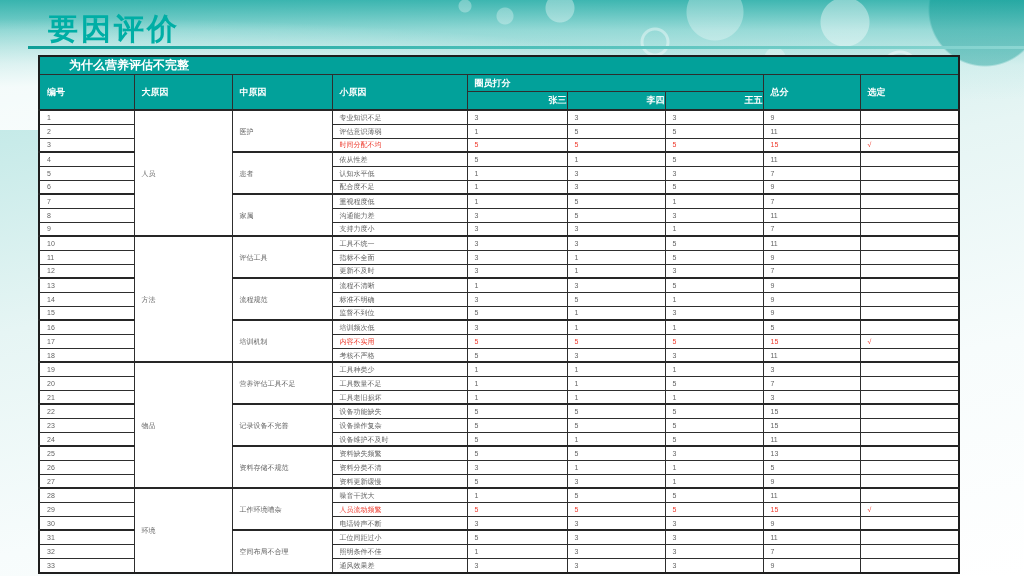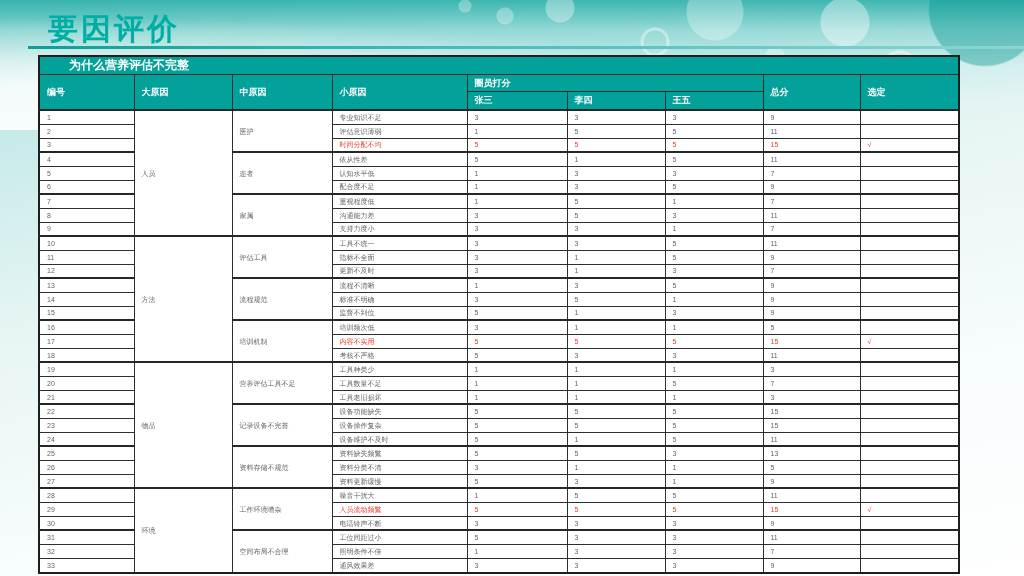--- a/index.html
+++ b/index.html
@@ -57,21 +57,21 @@
   }
   .q-row td{
     background:var(--header-bg,#02a19a);color:#fff;
     font-size:12px;font-weight:bold;height:17px;padding-left:29px;
   }
   thead th{
     background:var(--header-bg,#02a19a);color:#fff;
     font-size:9px;font-weight:bold;
   }
   tr.hrow1 th{height:16px;}
-  tr.hrow2 th{height:17px;}
+  tr.hrow2 th{height:17px;text-align:right;}
   tbody td{font-size:7px;color:#636363;line-height:1;}
   tbody tr{height:14px;}
   tbody tr.sub-start td{border-top:2px solid #262626;}
   td.major,td.middle{font-size:7px;}
   td.hl{color:var(--highlight,#ee3b2d);}
 </style>
 </head>
 <body>
 
 <div class="bg"></div>

